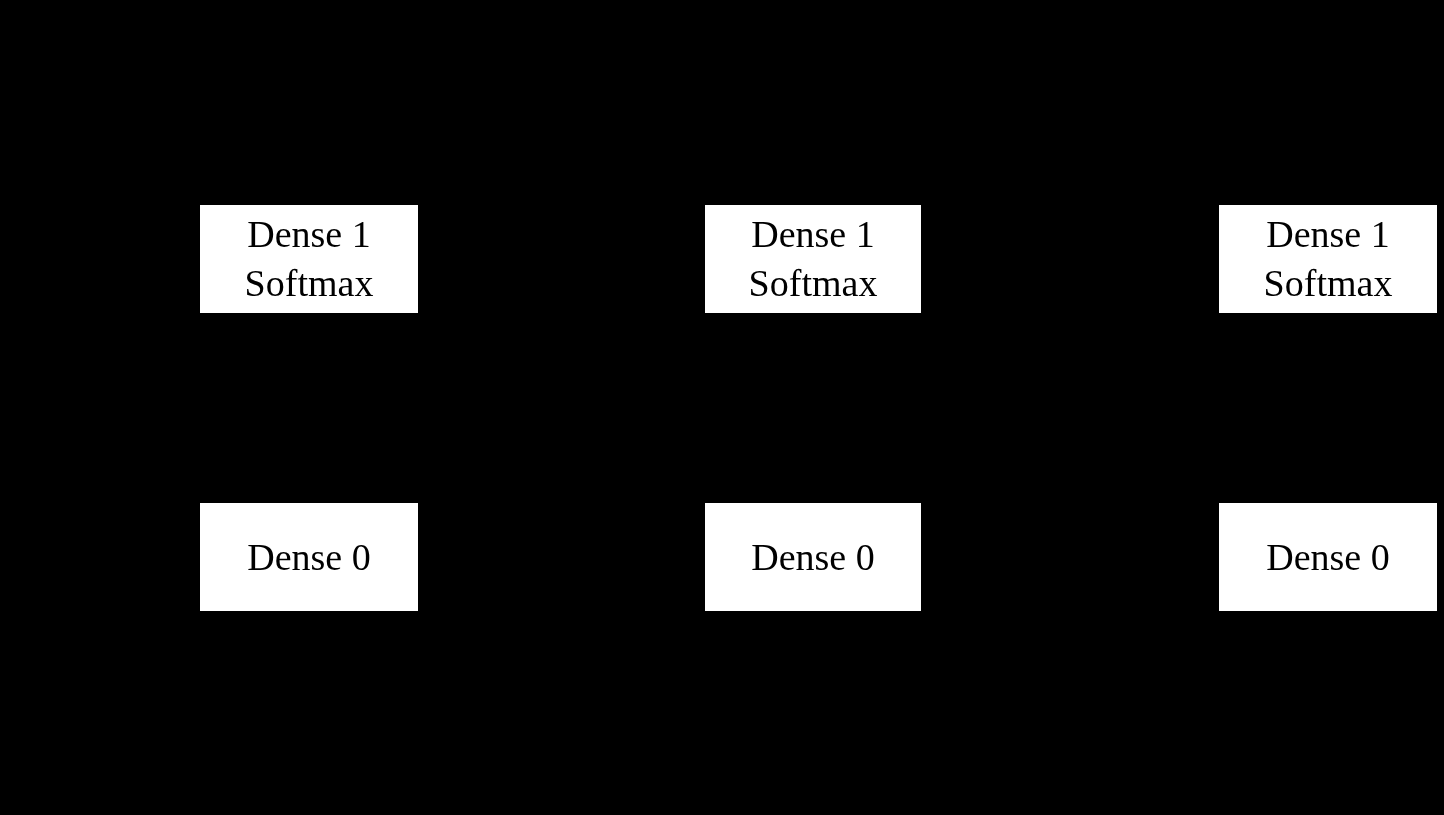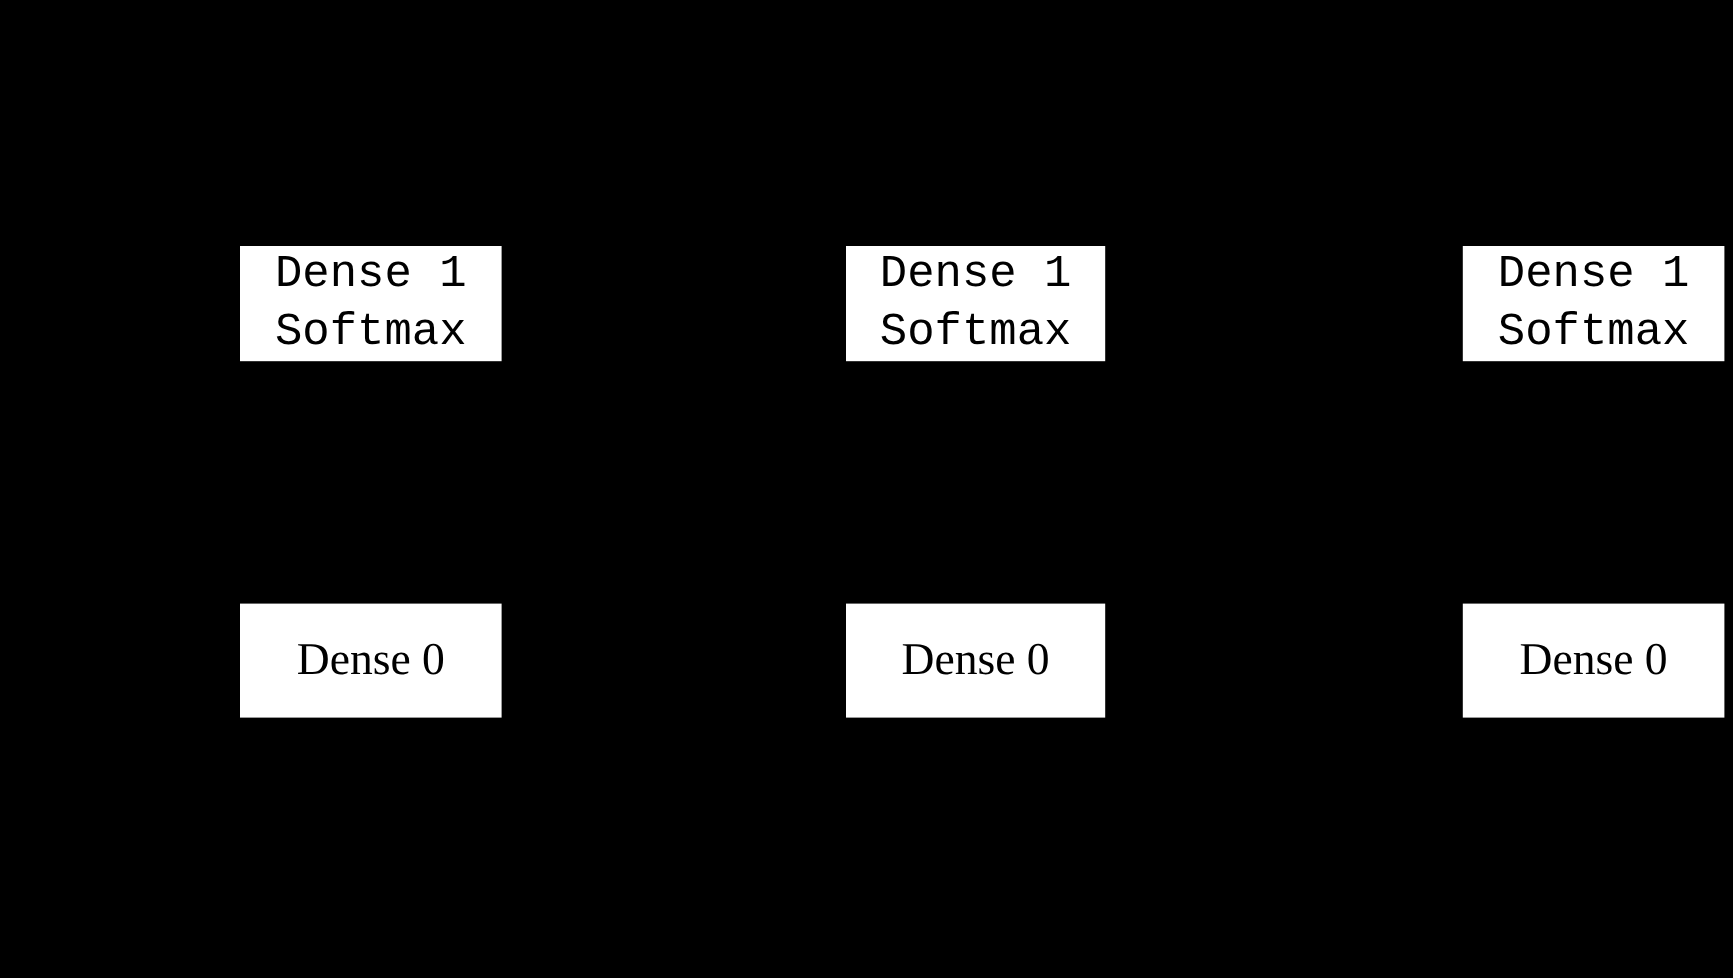--- a/index.html
+++ b/index.html
@@ -26,22 +26,22 @@
     flex-direction: column;
     align-items: center;
     justify-content: center;
     text-align: center;
     font-size: 38px;
   }
   .box .line {
     line-height: 49px;
     white-space: nowrap;
   }
-  .row-top { top: 205px; height: 96px; font-family: Liberation Mono, monospace; }
-  .row-bottom { top: 503px; height: 95px; }
+  .row-top { top: 205px; height: 108px; }
+  .row-bottom { top: 503px; height: 108px; }
   .col-1 { left: 200px;  width: 218px; }
   .col-2 { left: 705px;  width: 216px; }
   .col-3 { left: 1219px; width: 218px; }
 </style>
 </head>
 <body>
 
 <div class="figure">
 
   <div class="box row-top col-1">

